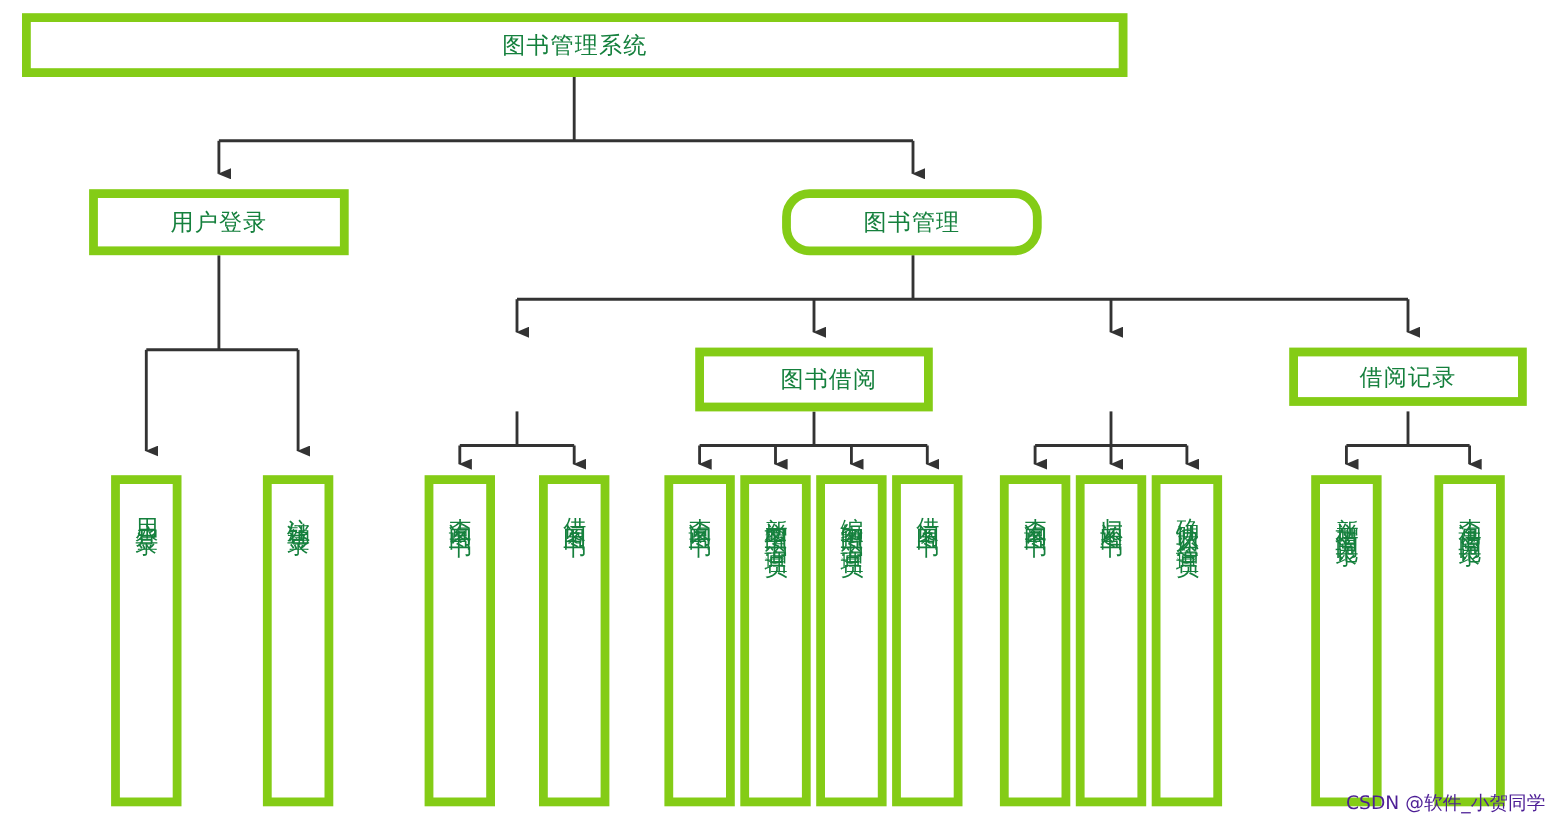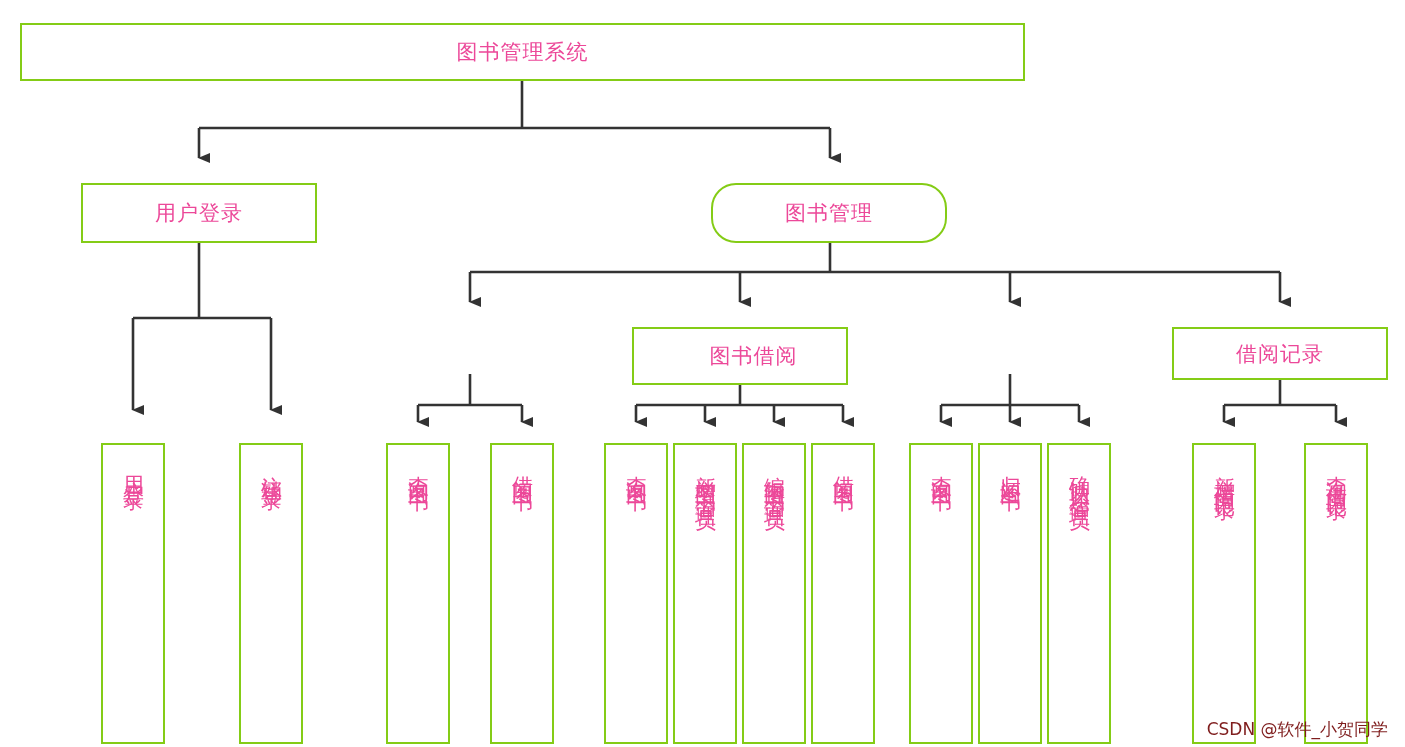--- a/index.html
+++ b/index.html
@@ -20,52 +20,51 @@
   svg#wires {
     position: absolute;
     left: 0;
     top: 0;
     width: 1405px;
     height: 747px;
   }
   .node {
     position: absolute;
     box-sizing: border-box;
-    border: 2px solid #84cc16;
+    border: 8px solid #84cc16;
     background: #ffffff;
     display: flex;
     align-items: center;
     justify-content: center;
-    color: #ec4899;
+    color: #15803d;
     z-index: 2;
-    margin-top: 11px;
   }
   .node.horiz {
     font-size: 21px;
     letter-spacing: 1px;
   }
   .node.vert {
     font-size: 21px;
     padding-top: 14px;
     align-items: flex-start;
     justify-content: center;
   }
   .node.vert .vtext {
     writing-mode: vertical-rl;
     text-orientation: upright;
     letter-spacing: 5px;
     line-height: 1;
     white-space: nowrap;
   }
   .watermark {
     position: absolute;
-    right: 17px;
+    right: 0;
     bottom: 6px;
     font-size: 17px;
-    color: #7f1d1d;
+    color: #4c1d95;
     z-index: 3;
     white-space: nowrap;
   }
 </style>
 </head>
 <body>
 
 <div id="canvas">
 
   <svg id="wires" viewBox="0 0 1405 747" xmlns="http://www.w3.org/2000/svg">

